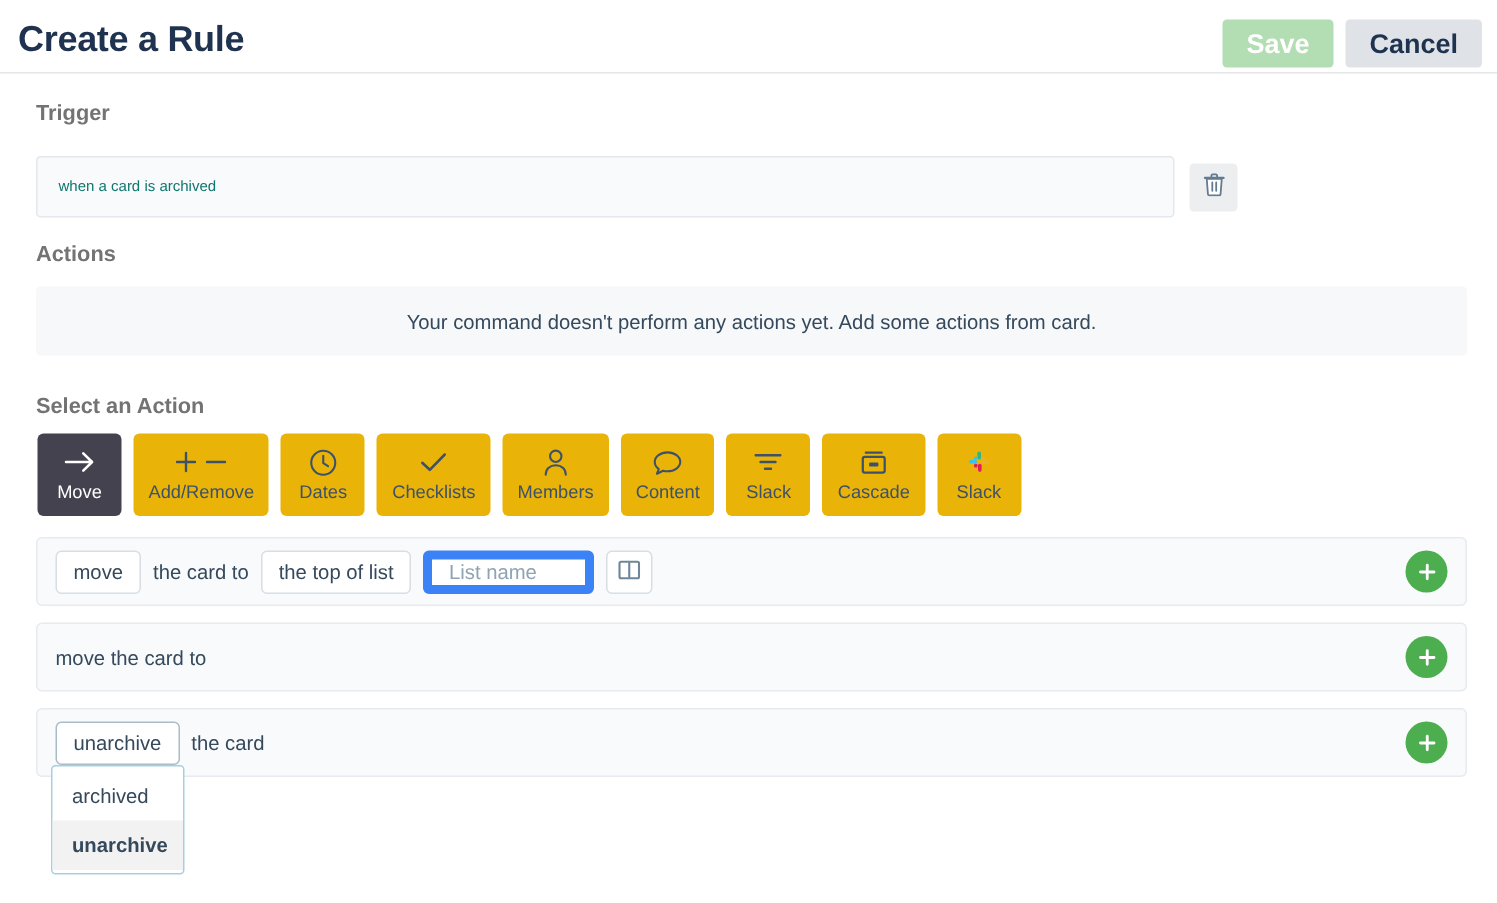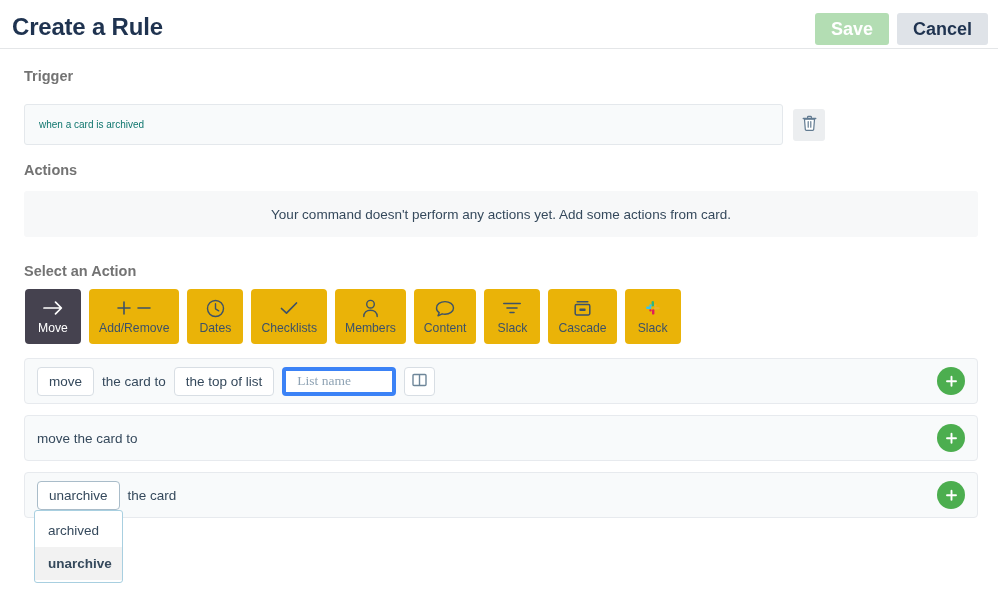--- a/index.html
+++ b/index.html
@@ -183,26 +183,26 @@
     position: relative;
     z-index: 30;
   }
   .plain-text {
     font-size: 13.5px;
     color: #35495c;
     white-space: nowrap;
   }
   .text-input {
     background: #ffffff;
-    border: 4px solid #3b82f6;
+    border: 6px solid #3b82f6;
     border-radius: 4px;
     height: 29px;
     width: 114px;
     padding: 0 11px;
-    font-family: Liberation Serif, serif;
+    font-family: Liberation Sans, sans-serif;
     font-size: 13.5px;
     color: #35495c;
   }
   .text-input::placeholder { color: #8fa3b4; }
   .board-btn {
     background: #ffffff;
     border: 1px solid #d8dee4;
     border-radius: 4px;
     width: 31px; height: 29px;
     display: flex;

